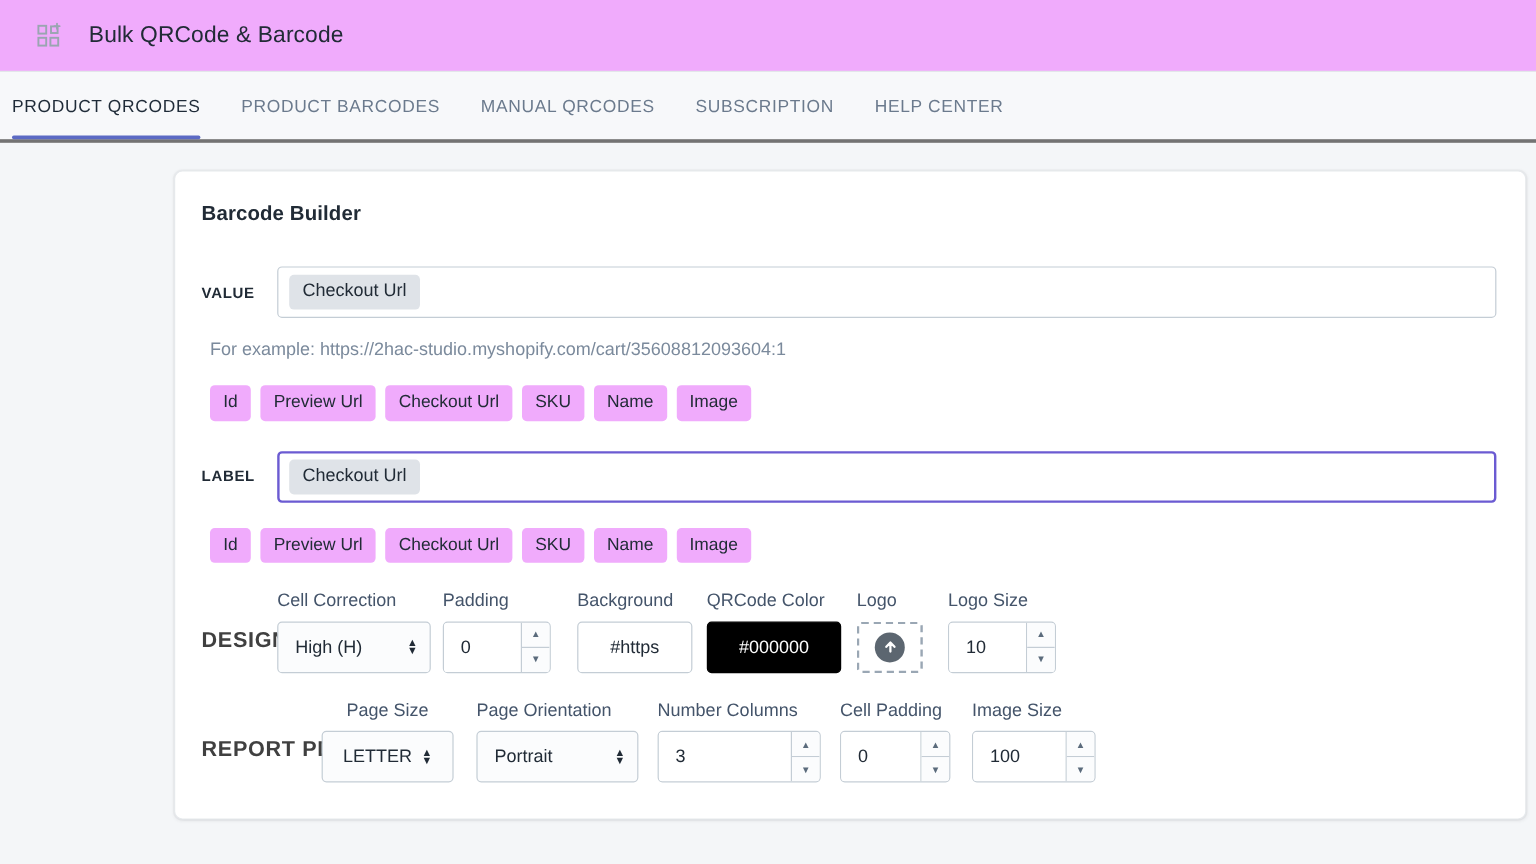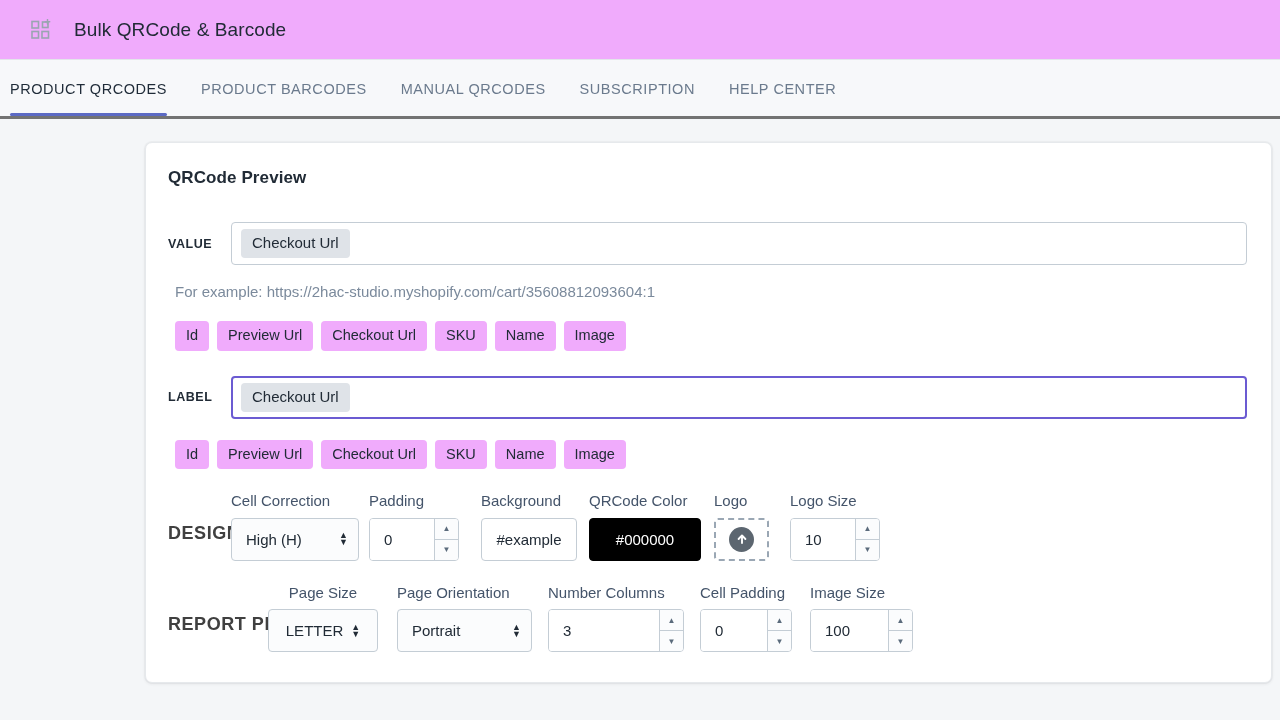--- a/index.html
+++ b/index.html
@@ -295,21 +295,21 @@
   <div class="tab active">PRODUCT QRCODES</div>
   <div class="tab">PRODUCT BARCODES</div>
   <div class="tab">MANUAL QRCODES</div>
   <div class="tab">SUBSCRIPTION</div>
   <div class="tab">HELP CENTER</div>
 </div>
 
 <div class="page">
   <div class="card">
 
-    <div class="card-title">QRCode Preview</div>
+    <div class="card-title">Barcode Builder</div>
 
     <div class="field-row">
       <div class="field-label">VALUE</div>
       <div class="token-input">
         <span class="chip">Checkout Url</span>
       </div>
     </div>
 
     <div class="hint">For example: https://2hac-studio.myshopify.com/cart/35608812093604:1</div>
 
@@ -360,21 +360,21 @@
             <div class="arrows">
               <div>▲</div>
               <div>▼</div>
             </div>
           </div>
         </div>
 
         <div class="ctrl" style="margin-left:12px;">
           <span class="ctrl-label">Background</span>
           <div class="color-box" style="width:96px;background:#ffffff;color:#212b36;">
-            <span>#example</span>
+            <span>#https</span>
           </div>
         </div>
 
         <div class="ctrl" style="margin-left:2px;">
           <span class="ctrl-label">QRCode Color</span>
           <div class="color-box" style="width:112px;background:#000000;color:#ffffff;border-color:#000000;">
             <span>#000000</span>
           </div>
         </div>
 

